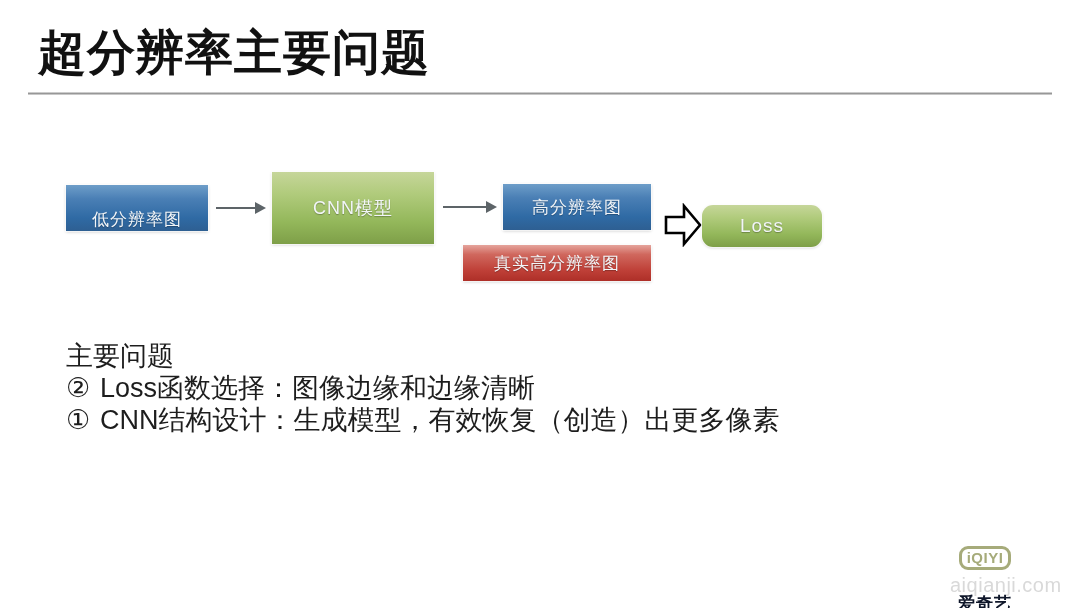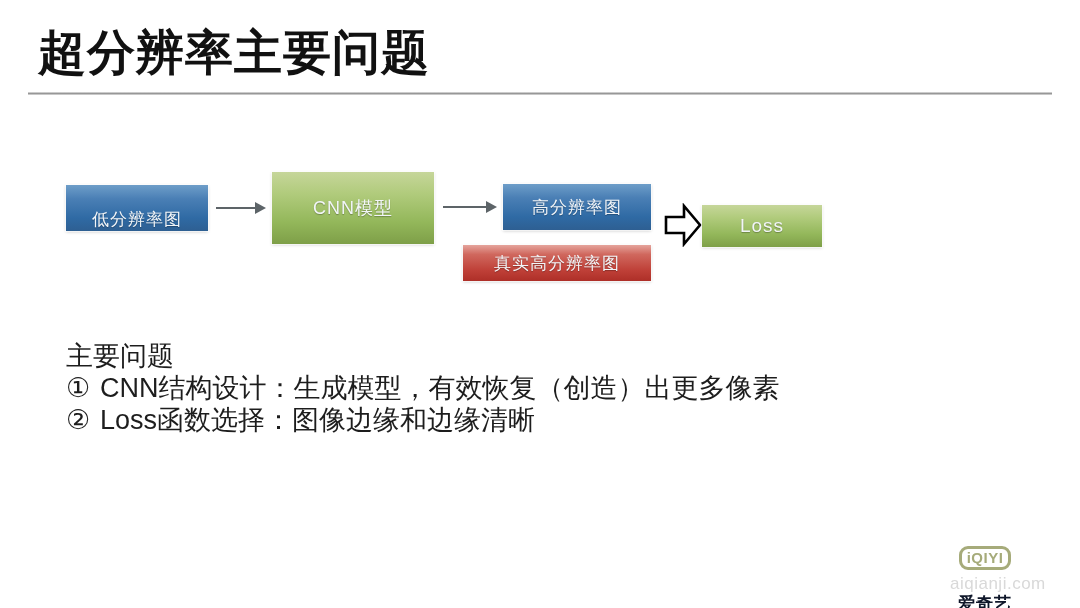--- a/index.html
+++ b/index.html
@@ -63,21 +63,21 @@
   }
   .node.red {
     background: linear-gradient(to bottom, #e5a49c 0%, #d0685e 26%, #bf4038 70%, #ae2f28 100%);
     box-shadow: 0 0 0 1px rgba(255,255,255,0.6), 0 1px 3px rgba(0,0,0,0.2);
   }
 
   #node-lowres  { left: 66px;  top: 185px; width: 142px; height: 46px; align-items: flex-end; }
   #node-cnn     { left: 272px; top: 172px; width: 162px; height: 72px; font-size: 18px; }
   #node-highres { left: 503px; top: 184px; width: 148px; height: 46px; }
   #node-gt      { left: 463px; top: 245px; width: 188px; height: 36px; }
-  #node-loss    { left: 702px; top: 205px; width: 120px; height: 42px; font-size: 19px; }
+  #node-loss    { left: 702px; top: 205px; width: 120px; height: 42px; font-size: 19px; border-radius: 11px; }
 
   .connector {
     position: absolute;
     height: 12px;
   }
   .connector .shaft {
     position: absolute;
     left: 0;
     top: 5px;
     height: 2px;
@@ -149,21 +149,21 @@
     color: #0f172a;
     font-size: 17px;
     font-weight: bold;
     letter-spacing: 1px;
   }
   #watermark {
     position: absolute;
     left: 950px;
     top: 574px;
     color: #d9d9d9;
-    font-size: 17px;
+    font-size: 20px;
     letter-spacing: 0.5px;
     text-shadow: 0 1px 0 rgba(255,255,255,0.9);
   }
 </style>
 </head>
 <body>
 
 <div id="slide">
 
   <div id="slide-title">超分辨率主要问题</div>
@@ -202,24 +202,24 @@
     </svg>
 
     <div class="node green" id="node-loss">
       <span>Loss</span>
     </div>
   </div>
 
   <div id="body-text">
     <span class="line">主要问题</span>
     <span class="line">
-      <span class="marker">①</span><span>CNN结构设计：生成模型，有效恢复（创造）出更多像素</span>
+      <span class="marker">②</span><span>Loss函数选择：图像边缘和边缘清晰</span>
     </span>
     <span class="line">
-      <span class="marker">②</span><span>Loss函数选择：图像边缘和边缘清晰</span>
+      <span class="marker">①</span><span>CNN结构设计：生成模型，有效恢复（创造）出更多像素</span>
     </span>
   </div>
 
   <div id="logo">
     <span id="logo-mark">iQIYI</span>
     <span id="logo-cn">爱奇艺</span>
   </div>
   <div id="watermark">aiqianji.com</div>
 
 </div>

